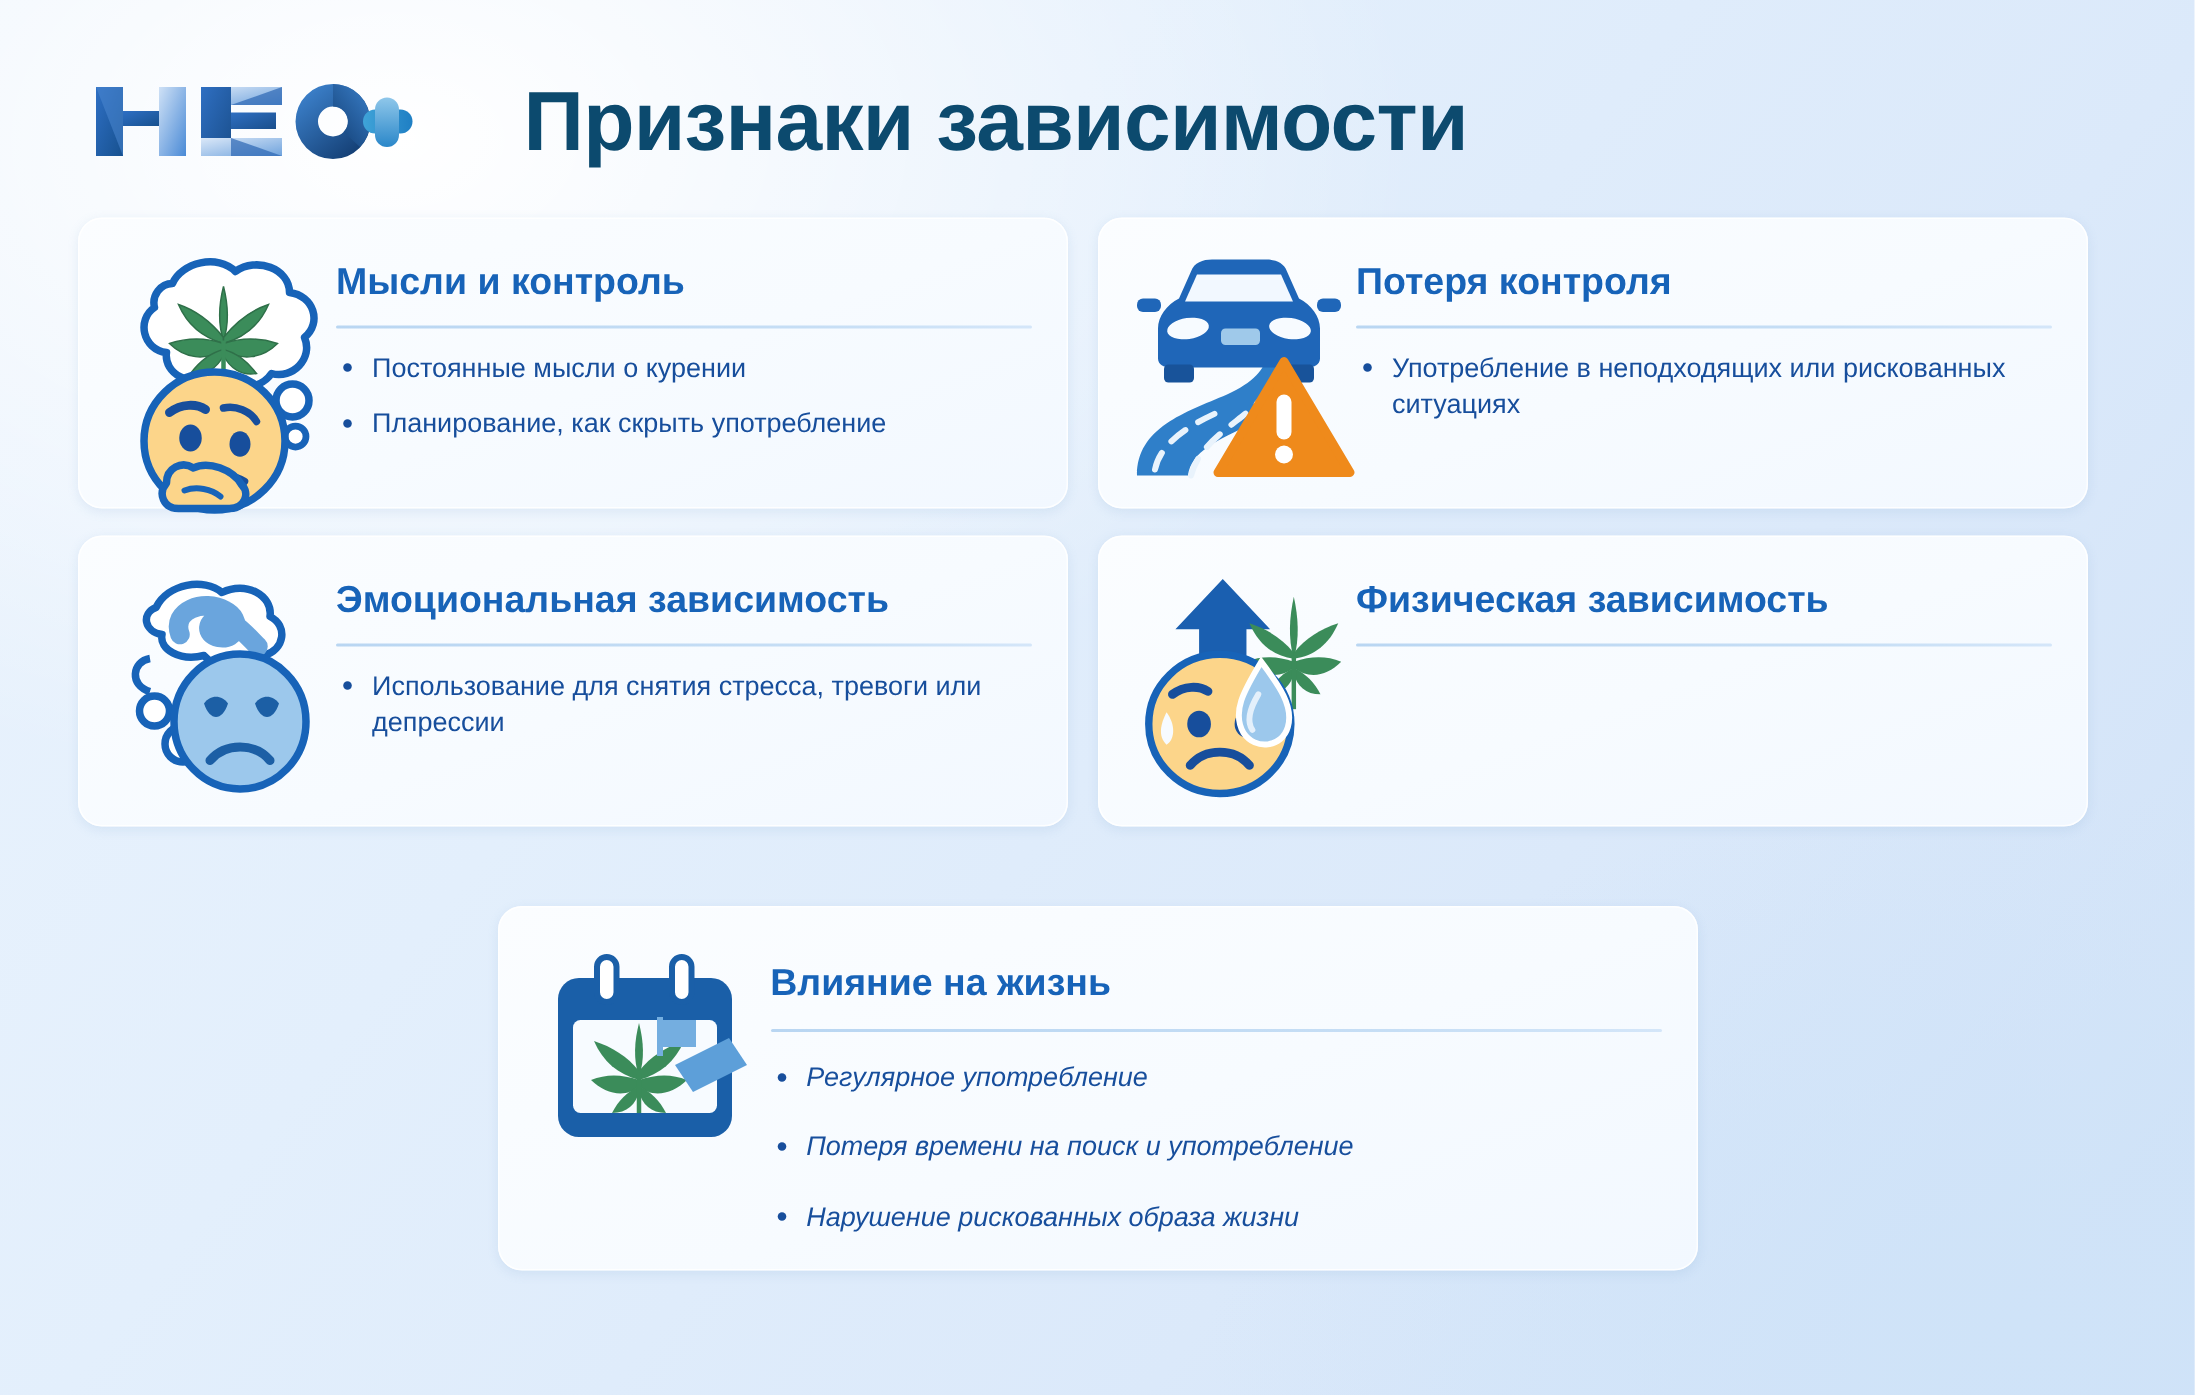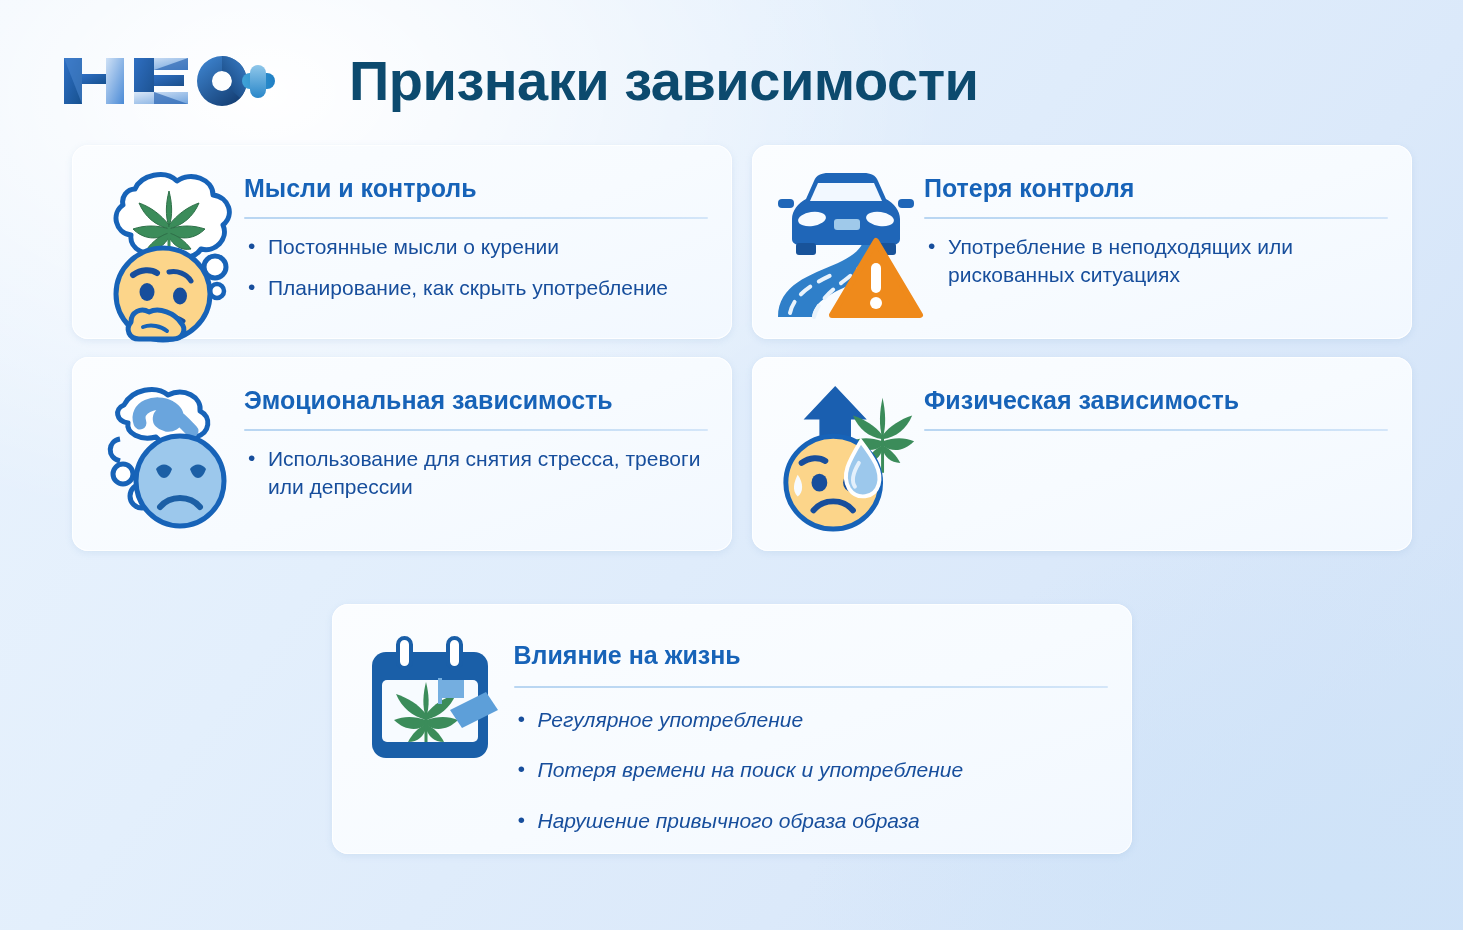--- a/index.html
+++ b/index.html
@@ -39,21 +39,21 @@
     color: #0c4a6e;
     margin-left: 72px;
     line-height: 1;
     white-space: nowrap;
   }
 
   
   .grid {
     position: absolute;
     top: 145px;
-    left: 72px;
+    left: 52px;
     width: 1340px;
     display: flex;
     flex-wrap: wrap;
     gap: 18px 20px;
   }
 
   .card {
     background: linear-gradient(160deg, #fbfdff 0%, #f7fbff 55%, #f2f8ff 100%);
     border-radius: 16px;
     box-shadow: 0 2px 7px rgba(120,160,205,0.16), 0 0 0 1px rgba(255,255,255,0.85) inset;
@@ -104,21 +104,21 @@
     margin-bottom: 14px;
     background: linear-gradient(90deg,#b9d6f2 0%, #c6deF5 70%, #d4e6f9 100%);
     border-radius: 2px;
   }
   .card.wide .divider { margin-top: 16px; margin-bottom: 18px; }
 
   ul.bullets { list-style: none; }
   ul.bullets li {
     position: relative;
     padding-left: 24px;
-    font-size: 21px;
+    font-size: 18px;
     line-height: 1.38;
     color: #174e9c;
     margin-bottom: 13px;
   }
   ul.bullets li:last-child { margin-bottom: 0; }
   ul.bullets li::before {
     content: "•";
     position: absolute;
     left: 4px;
     top: -1px;
@@ -370,17 +370,17 @@
         <rect x="74" y="42" width="4" height="26" fill="#74aee0"></rect>
         <path d="M86 74 L122 56 L134 74 L98 92 Z" fill="#5d9fd9"></path>
       </svg>
     </div>
     <div class="card-body">
       <div class="card-heading">Влияние на жизнь</div>
       <div class="divider"></div>
       <ul class="bullets">
         <li>Регулярное употребление</li>
         <li>Потеря времени на поиск и употребление</li>
-        <li>Нарушение привычного образа образа</li>
+        <li>Нарушение рискованных образа жизни</li>
       </ul>
     </div>
   </div>
 </div>
 
 </body></html>

